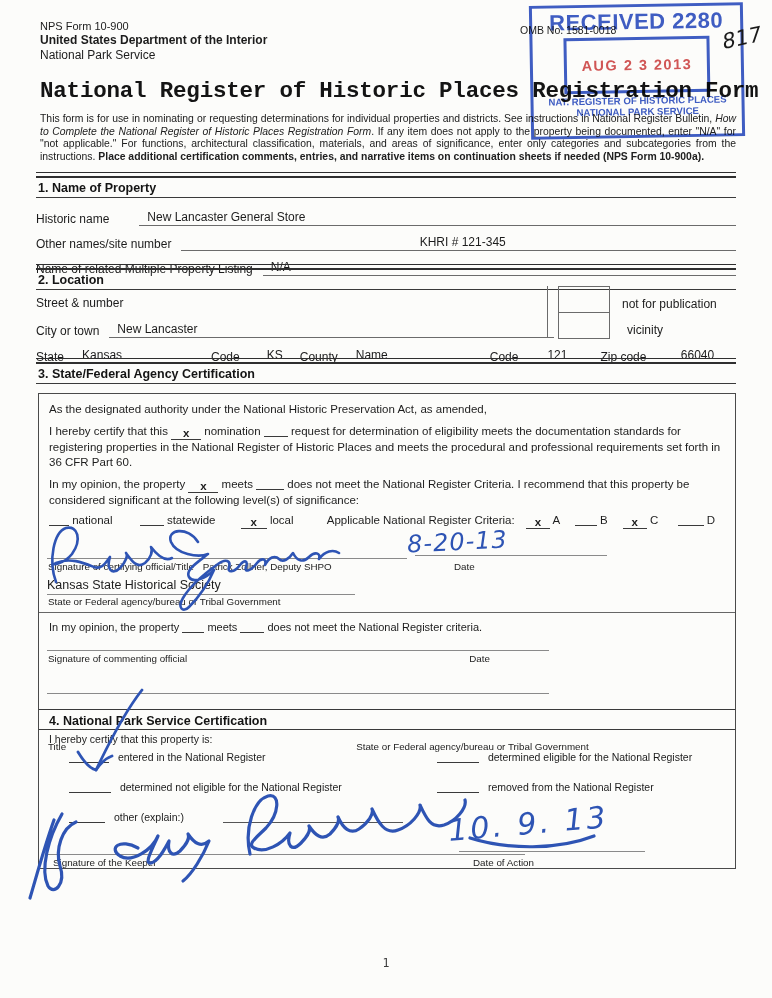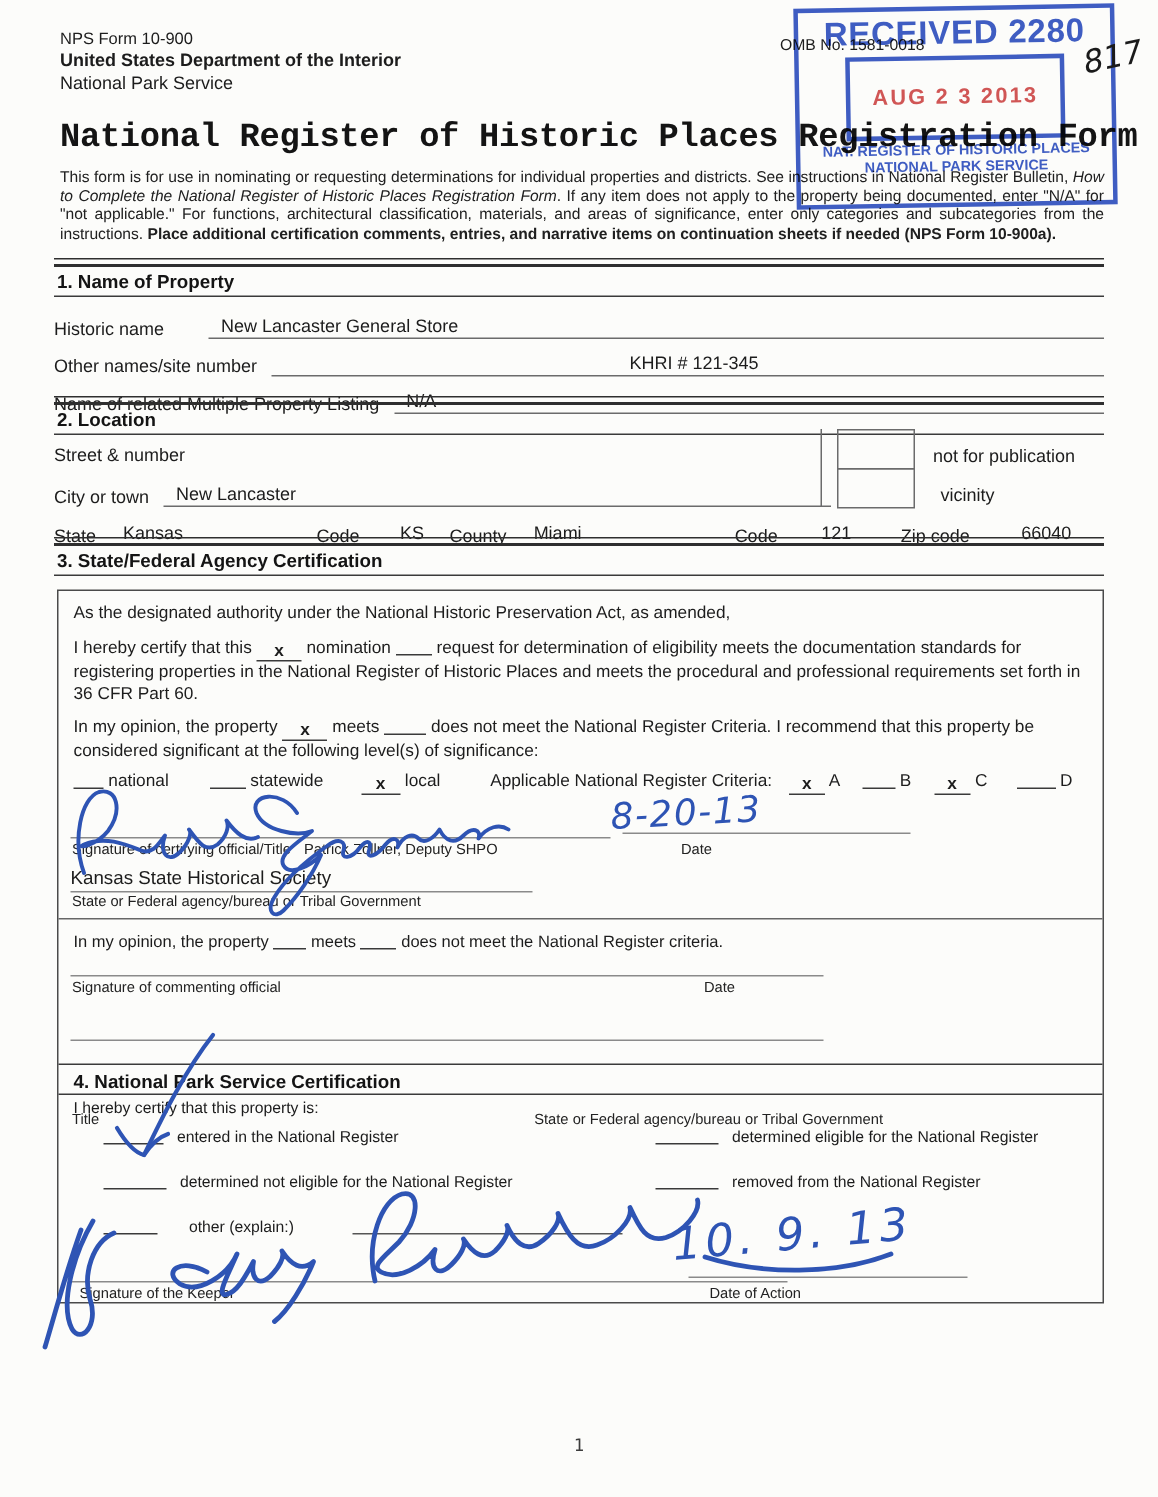--- a/index.html
+++ b/index.html
@@ -96,21 +96,21 @@
       <span class="lbl">City or town</span>
       <span class="fill grow">New Lancaster</span>
     </div>
 
     <div class="frow abs" style="top:84px;left:0;width:700px;">
       <span class="lbl">State</span>
       <span class="fill" style="width:105px;">Kansas</span>
       <span class="lbl" style="margin-left:24px;">Code</span>
       <span class="fill" style="width:34px;text-align:center;">KS</span>
       <span class="lbl" style="margin-left:8px;">County</span>
-      <span class="fill" style="width:128px;">Miami</span>
+      <span class="fill" style="width:128px;">Name</span>
       <span class="lbl" style="margin-left:6px;">Code</span>
       <span class="fill" style="width:42px;text-align:center;">121</span>
       <span class="lbl" style="margin-left:22px;">Zip code</span>
       <span class="fill" style="width:66px;text-align:center;">66040</span>
     </div>
   </div>
 
   <div class="abs" style="top:358px;left:36px;width:700px;">
     <div class="sep"></div>
     <div class="sec-head">3. State/Federal Agency Certification</div>
@@ -208,21 +208,21 @@
     <div class="abs" style="top:387px;left:30px;font-size:10.5px;">
       <span class="bl" style="width:42px;height:11px;"></span>
       <span style="margin-left:6px;">determined not eligible for the National Register</span>
     </div>
     <div class="abs" style="top:387px;left:398px;font-size:10.5px;">
       <span class="bl" style="width:42px;height:11px;"></span>
       <span style="margin-left:6px;">removed from the National Register</span>
     </div>
     <div class="abs" style="top:417px;left:30px;font-size:10.5px;">
       <span class="bl" style="width:36px;height:11px;"></span>
-      <span style="margin-left:18px;">other (explain:)</span>
+      <span style="margin-left:6px;">other (explain:)</span>
       <span class="bl" style="width:180px;height:11px;margin-left:36px;border-bottom-color:#555;"></span>
     </div>
 
     <div class="abs sigline" style="top:460px;left:8px;width:478px;"></div>
     <div class="abs sigline" style="top:457px;left:420px;width:186px;"></div>
     <div class="abs sublbl" style="top:463px;left:14px;">Signature of the Keeper</div>
     <div class="abs sublbl" style="top:463px;left:434px;">Date of Action</div>
   </div>
 
   <svg class="ink abs" style="top:516px;left:38px;z-index:4;" width="320" height="100" viewBox="0 0 320 100" aria-label="Patrick Zollner signature">

